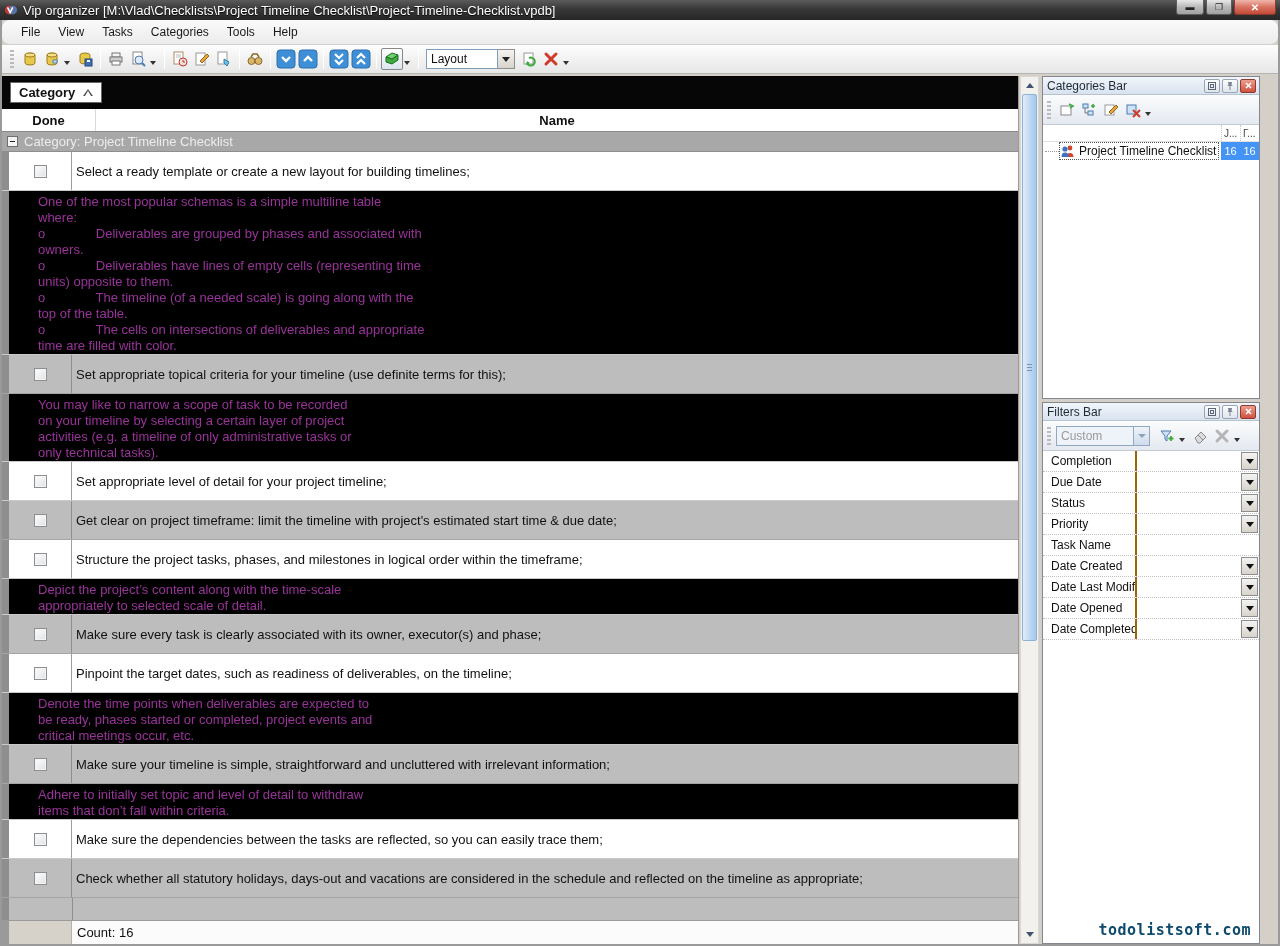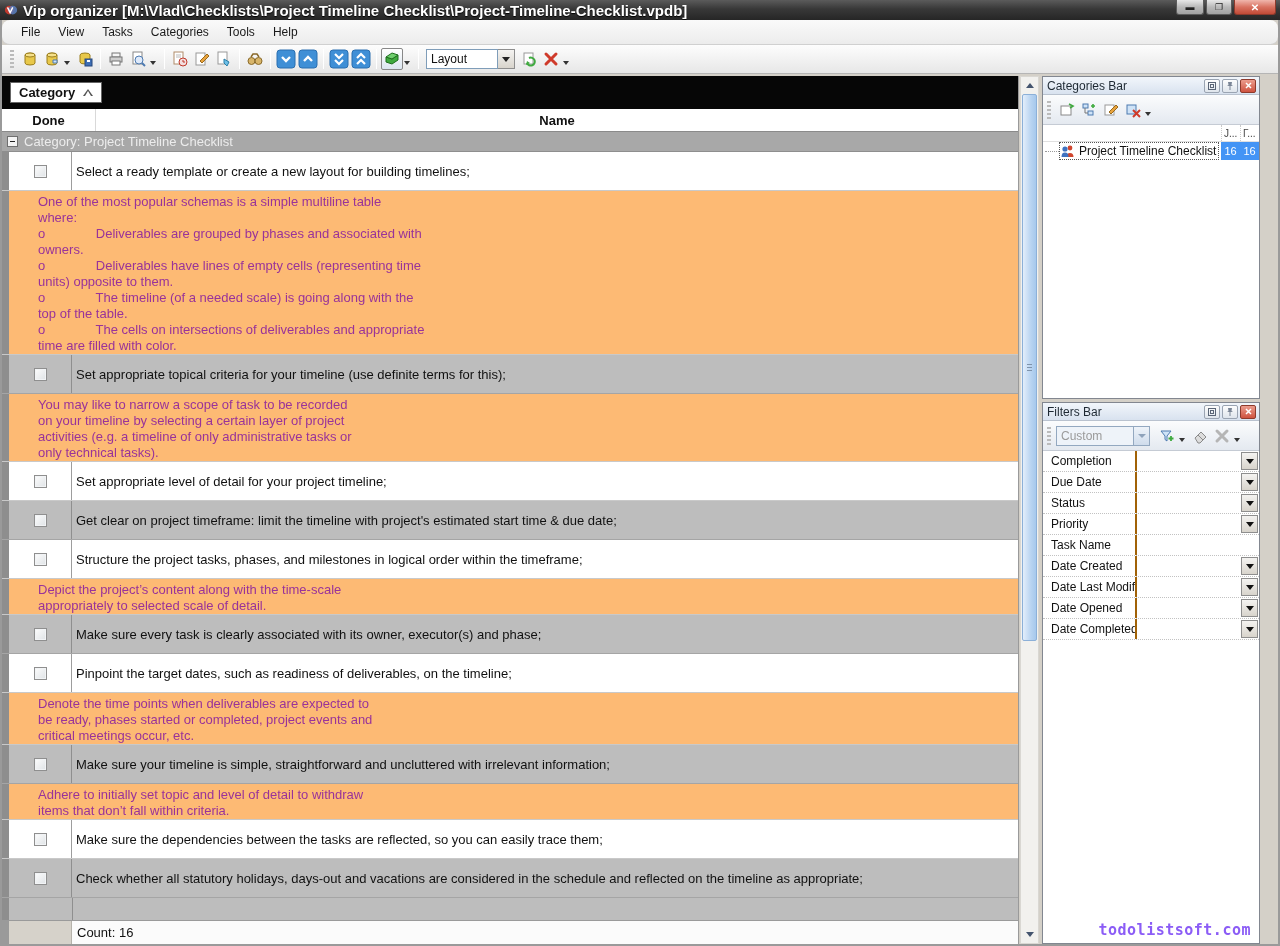--- a/index.html
+++ b/index.html
@@ -6,21 +6,21 @@
   html,body { width:1280px; height:946px; overflow:hidden; }
   body { font-family:"Liberation Sans", sans-serif; background:#d4d0c8; position:relative; }
 
   .window { position:absolute; inset:0; border:2px solid #9a9a9a; border-top:none; }
 
   
   .titlebar { position:absolute; left:-2px; right:-2px; top:0; height:20px;
     background:linear-gradient(#5b5b5b,#383838 45%,#262626);
     display:flex; align-items:center; color:#fff; }
   .titlebar .appicon { width:14px; height:14px; margin:0 5px 0 4px; }
-  .titlebar .title-text { font-size:15px; font-weight:bold; white-space:nowrap;
+  .titlebar .title-text { font-size:13px; font-weight:normal; white-space:nowrap;
     text-shadow:0 1px 1px #000; }
   .winbtns { position:absolute; right:4px; top:0; display:flex; gap:2px; }
   .winbtn { height:15px; border:1px solid #5c5c5c; border-top:none;
     border-radius:0 0 3px 3px; background:linear-gradient(#e8e8e8,#b9b9b9 50%,#a2a2a2);
     display:flex; align-items:center; justify-content:center;
     font-size:9px; color:#222; cursor:default; }
   .winbtn.min { width:28px; } .winbtn.res { width:26px; }
   .winbtn.close { width:42px; background:linear-gradient(#f0b6ac,#d97261 50%,#c14a36);
     color:#fff; border-color:#8e3a2c; font-weight:bold; font-size:10px; }
 
@@ -83,21 +83,21 @@
   .row.task { height:39px; }
   .row.task .done-cell { width:63px; border-right:1px solid #9d9d9d;
     display:flex; align-items:center; justify-content:center; flex:none; }
   .row.task .name-cell { flex:1; display:flex; align-items:center; padding-left:4px;
     font-size:13px; color:#111; overflow:hidden; white-space:nowrap; }
   .row.task.white { background:#fff; border-bottom:1px solid #c9c9c9; }
   .row.task.gray { background:#bdbdbd; border-bottom:1px solid #a5a5a5; }
   .row.task.gray .done-cell { border-right-color:#8f8f8f; }
   .checkbox { width:13px; height:13px; border:1px solid #8f8f8f;
     background:linear-gradient(135deg,#fdfdfd,#dfe3e6); box-shadow:inset 0 0 0 1px #f2f4f6; }
-  .row.note { background:#fdba74; border-bottom:1px solid #c9c9c9; }
+  .row.note { background:#000000; border-bottom:1px solid #c9c9c9; }
   .note-body { padding:3px 0 0 29px; }
   .note-line { font-size:13px; line-height:16px; color:#993399; white-space:pre; }
   .row.partial { flex:1; background:#bdbdbd; min-height:4px; }
   .row.partial .spacer { flex:1; border-left:1px solid #8f8f8f; margin-left:63px; }
 
   .list-footer { height:24px; flex:none; border-top:1px solid #9a9a9a; background:#fff; display:flex; }
   .list-footer .f-strip { width:7px; background:#9a9a9a; }
   .list-footer .f-done { width:63px; background:#d6d2ca; border-right:1px solid #b5b2aa; }
   .list-footer .f-text { flex:1; display:flex; align-items:center; padding-left:5px;
     font-size:13px; color:#111; background:#fbfbfb; }
@@ -156,21 +156,21 @@
   .filter-row { height:21px; display:flex; align-items:stretch; border-bottom:1px dotted #c2c2c2; }
   .filter-row .fl-label { width:94px; flex:none; font-size:12px; color:#111; display:flex; align-items:center;
     padding-left:8px; border-right:2px solid #a16207; overflow:hidden; white-space:nowrap; }
   .filter-row .fl-value { flex:1; }
   .filter-row .fl-dd { width:17px; flex:none; margin:1px; border:1px solid #8e8e8e;
     background:linear-gradient(#f4f3f1,#d8d4cc); display:flex; align-items:center; justify-content:center; }
   .filter-row .fl-dd::after { content:""; border-left:4px solid transparent; border-right:4px solid transparent;
     border-top:5px solid #111; }
 
   .branding { position:absolute; right:8px; bottom:4px; font-family:"DejaVu Sans Mono", monospace;
-    font-weight:bold; font-size:15px; color:#8b5cf6; letter-spacing:0.5px; }
+    font-weight:bold; font-size:15px; color:#0c4a6e; letter-spacing:0.5px; }
 
   .icon16 { width:16px; height:16px; display:block; }
   .icon20 { width:20px; height:20px; display:block; }
 </style>
 </head>
 <body>
 
 <div class="window">
 
   <div class="titlebar">

